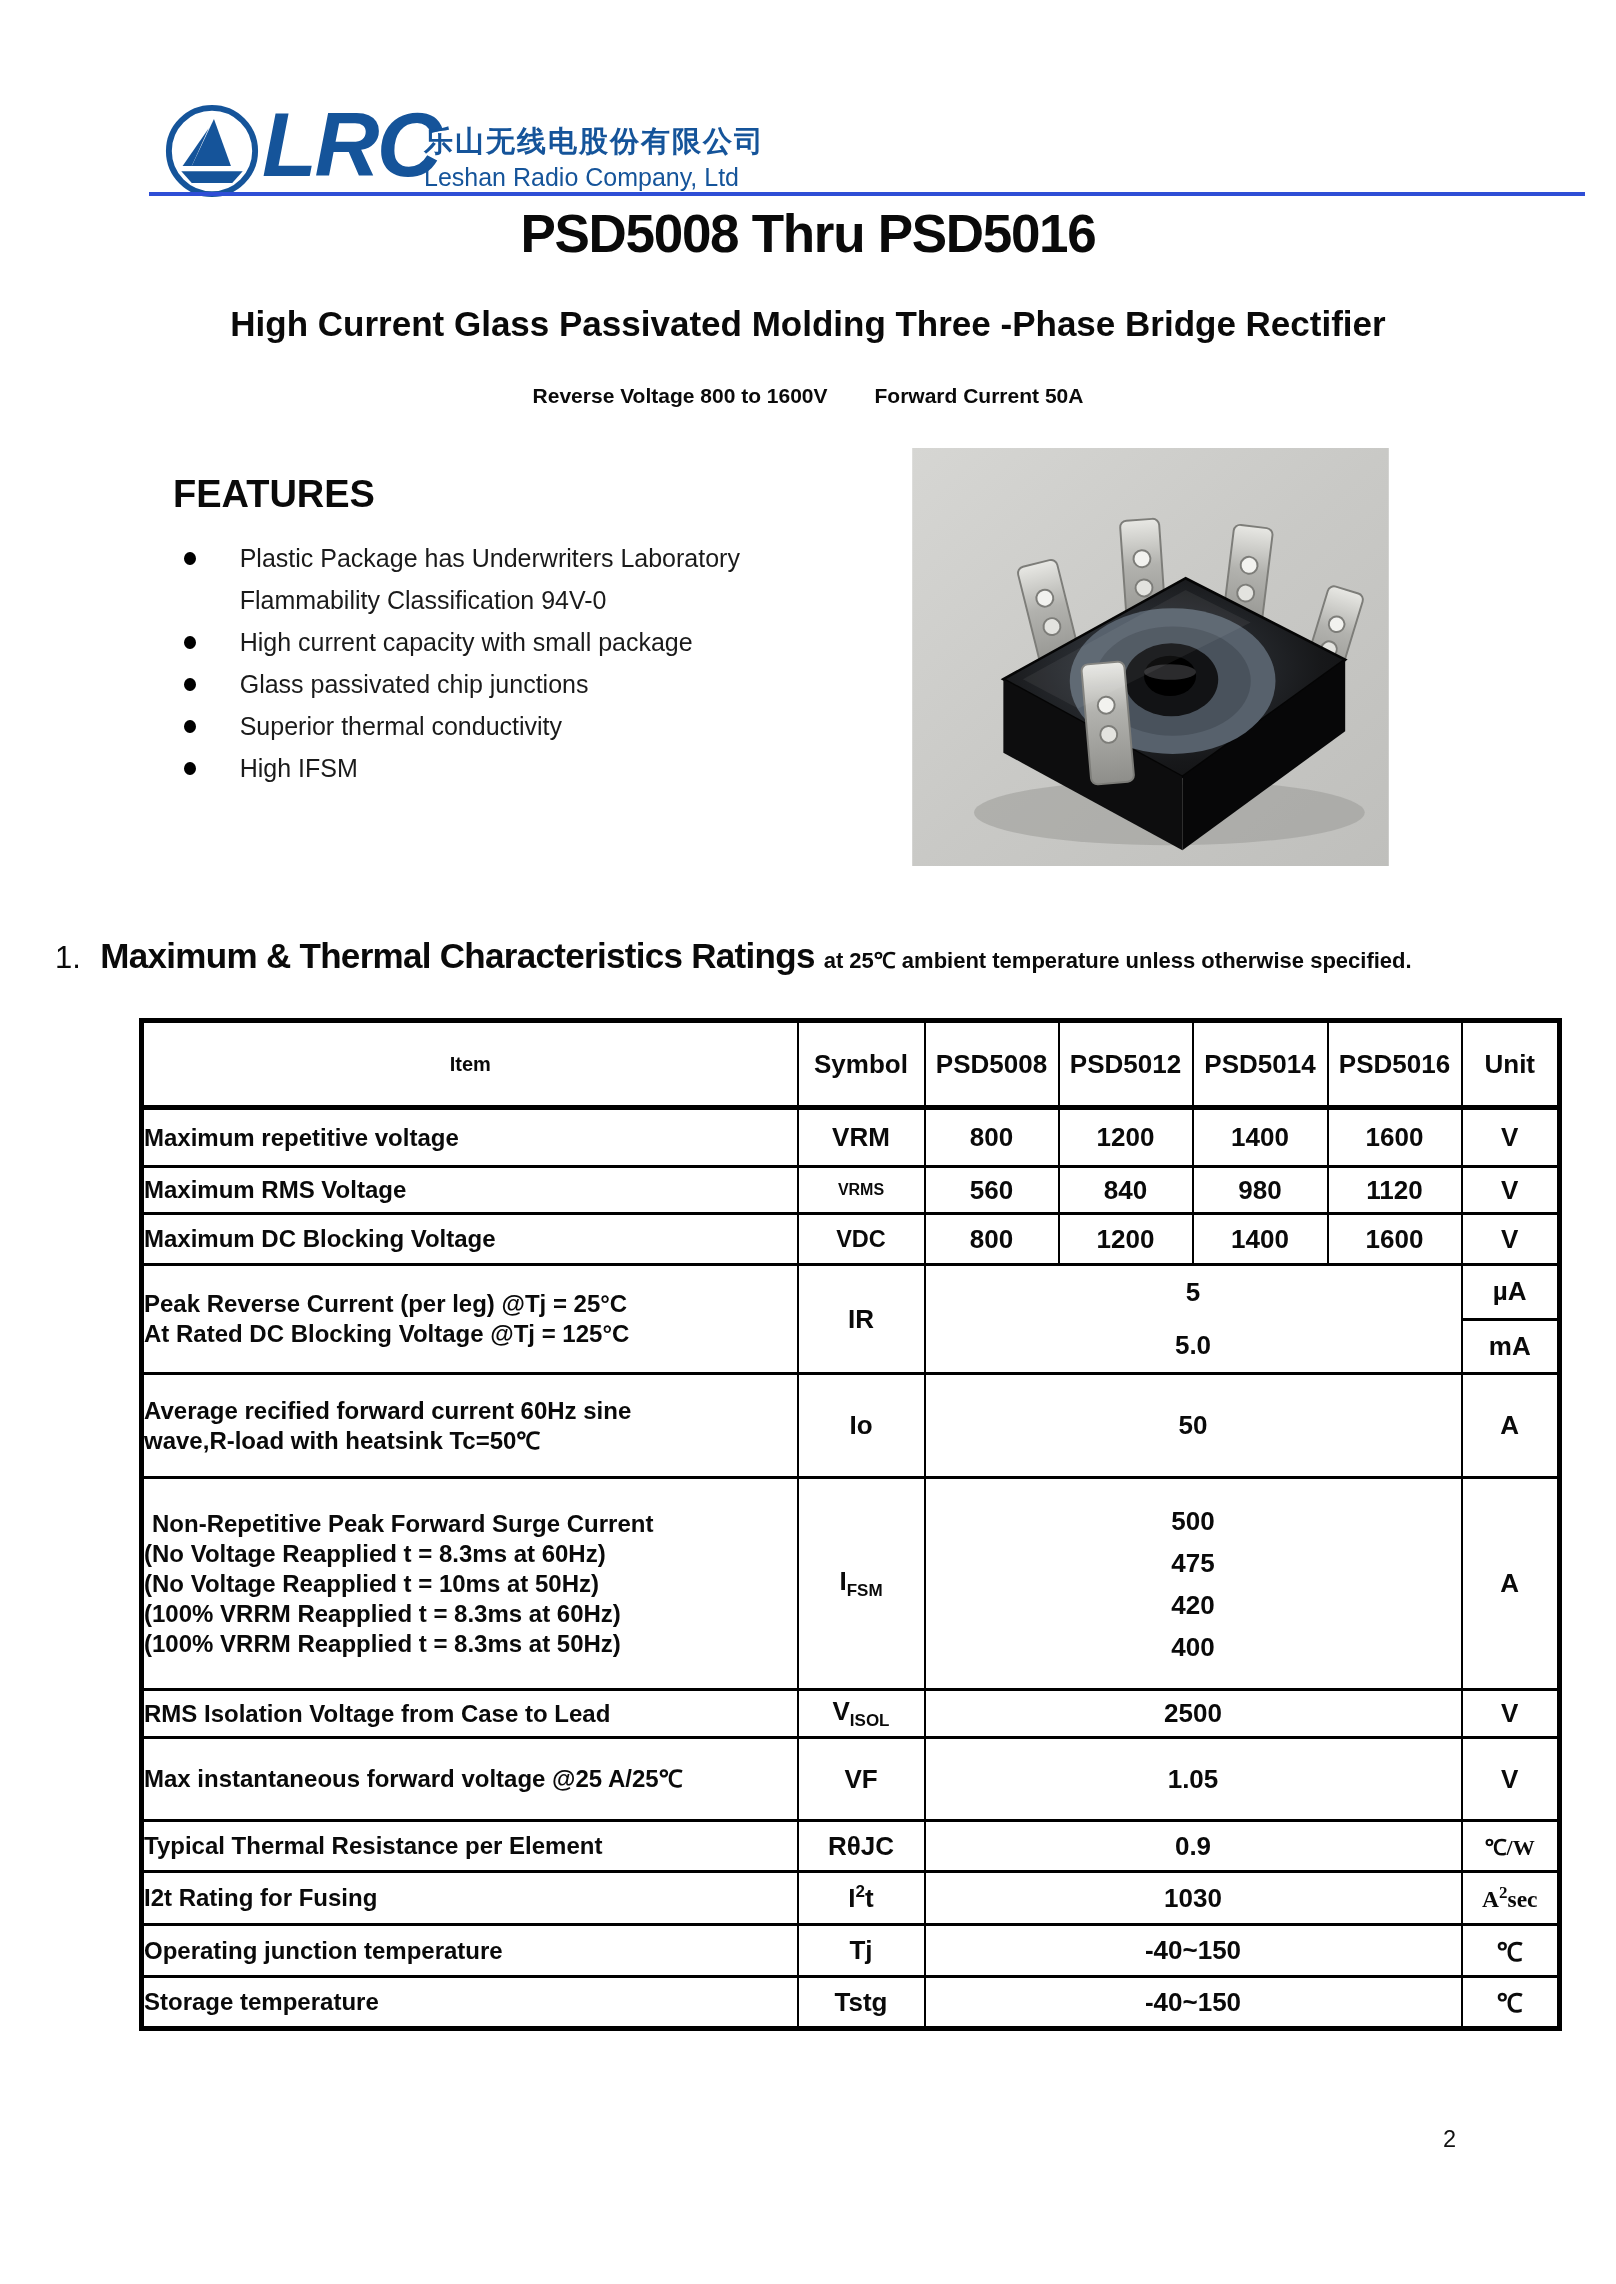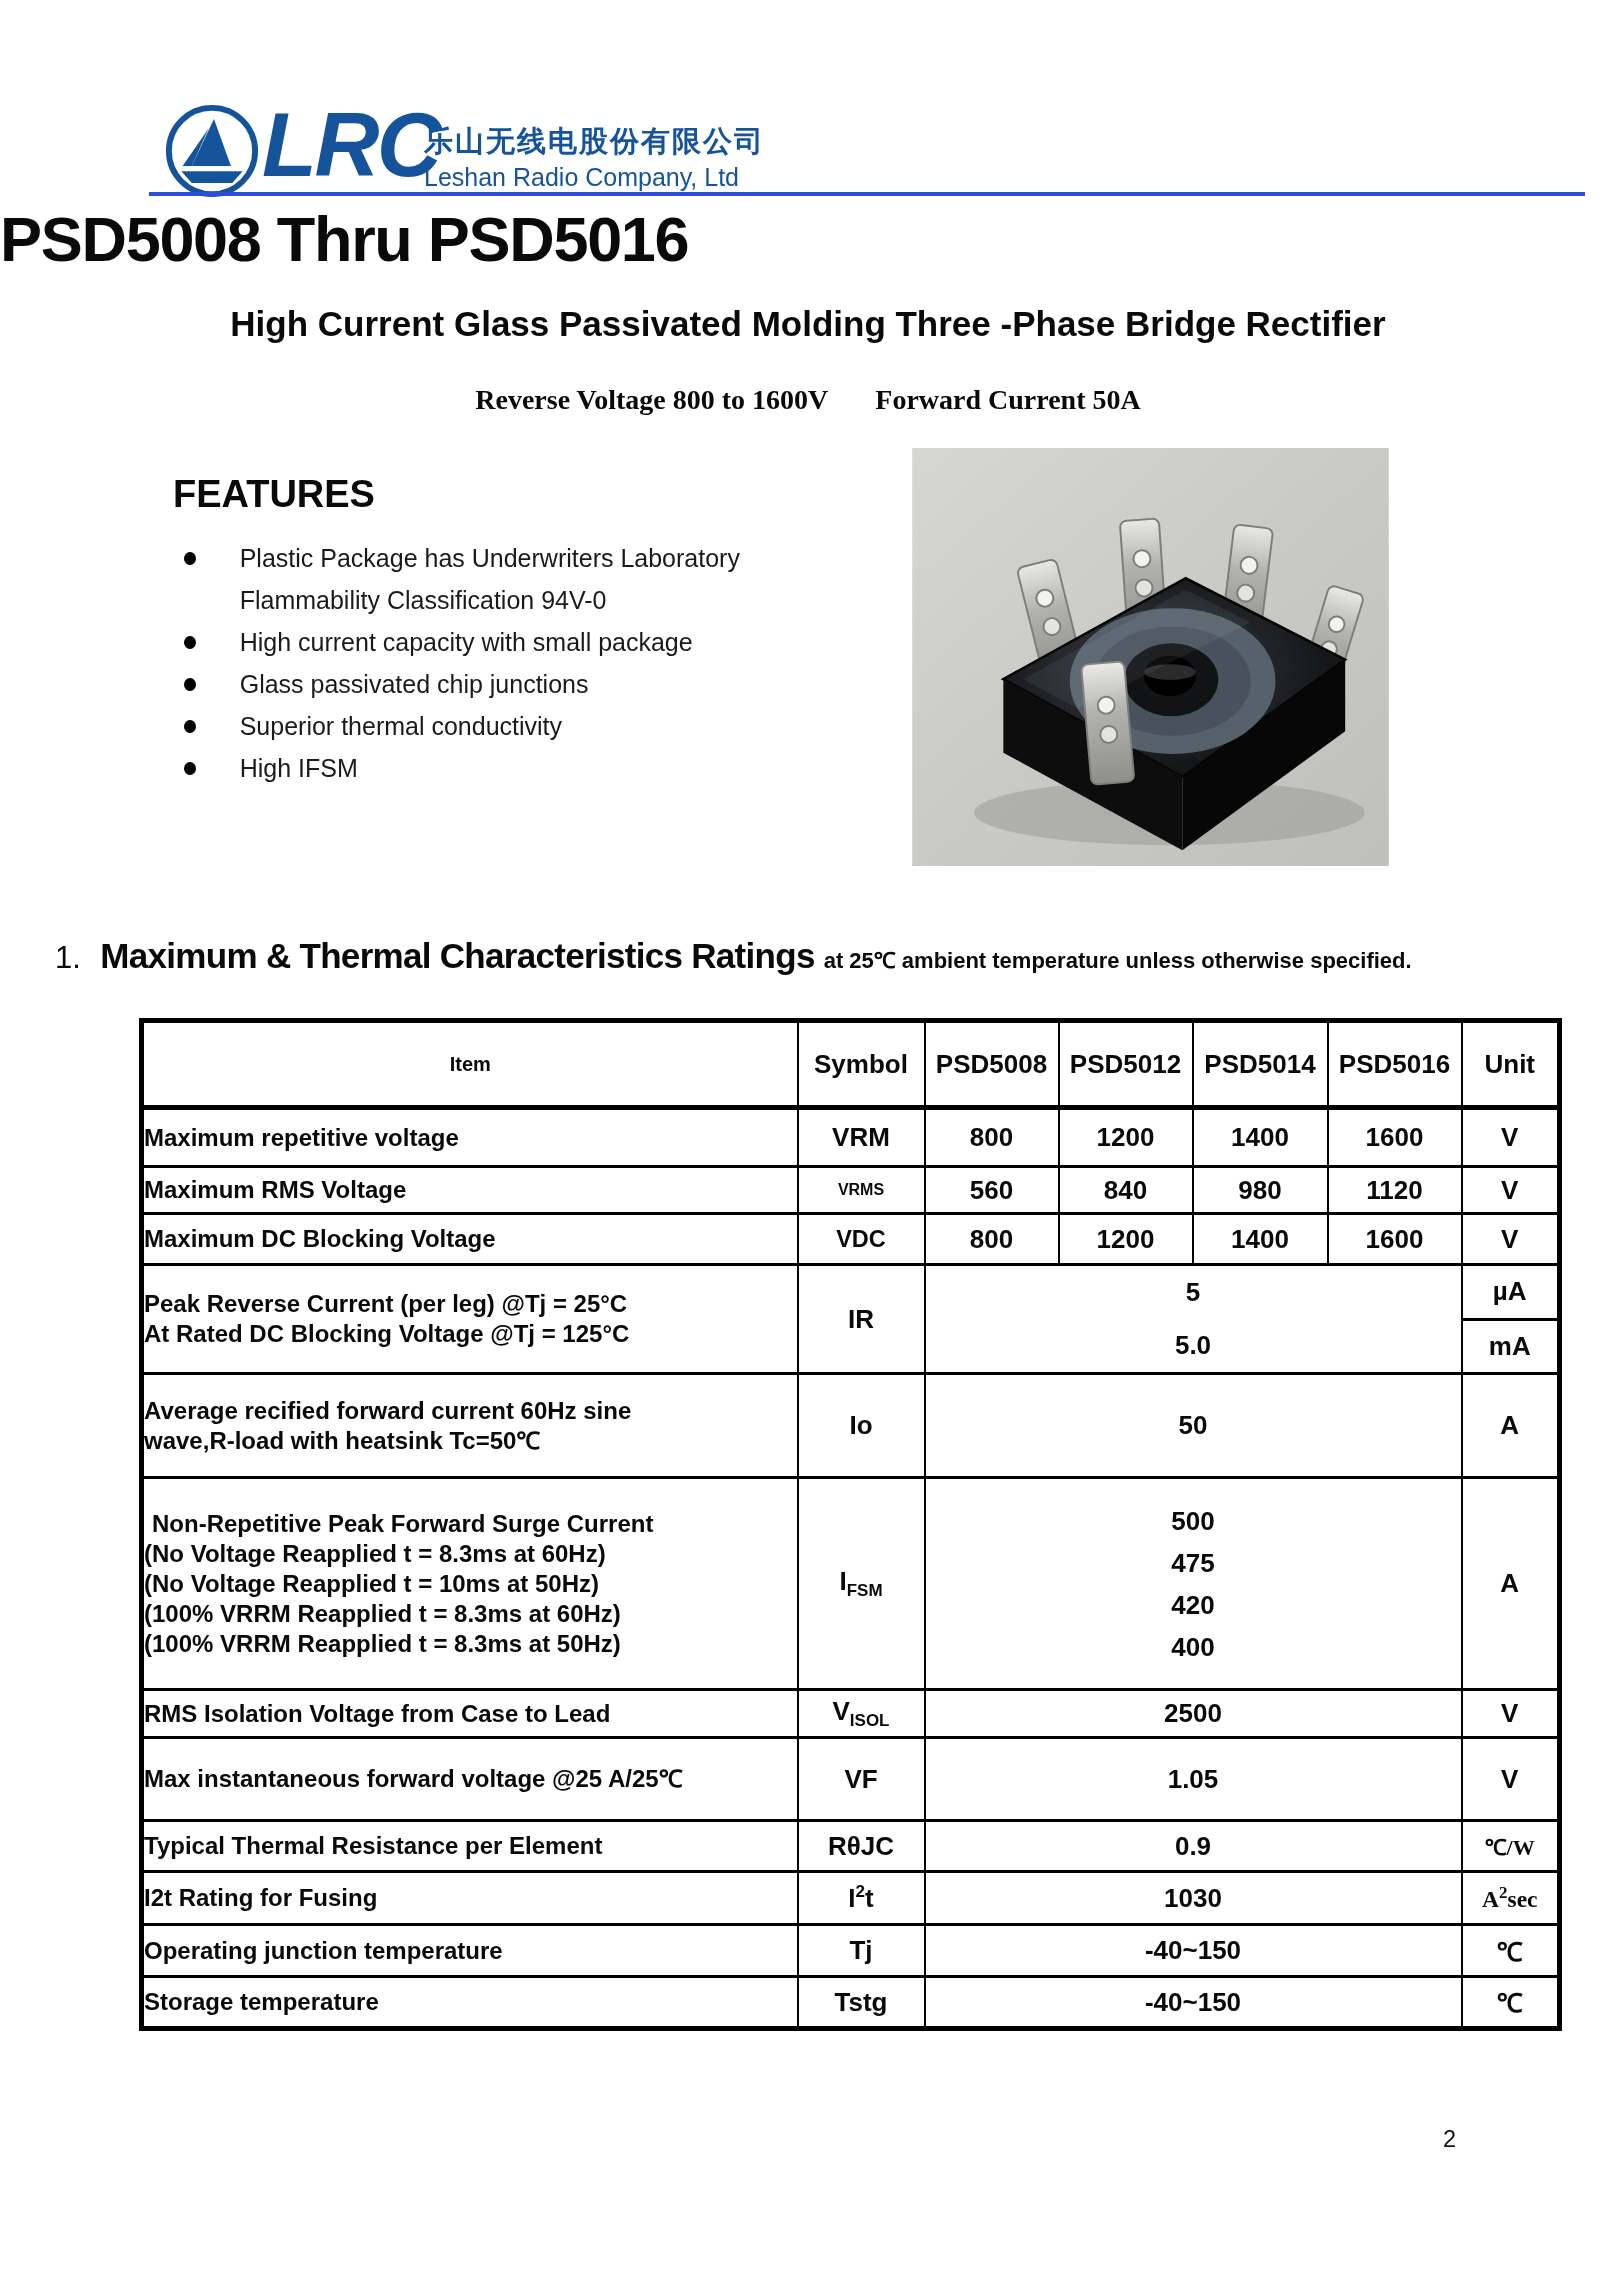--- a/index.html
+++ b/index.html
@@ -19,30 +19,30 @@
     left:424px;top:124px;font-size:29px;font-weight:bold;color:#15549a;
     font-family:"Liberation Serif",serif;letter-spacing:2px;line-height:34px;
   }
   .logo-en{
     left:424px;top:162px;font-size:25px;color:#15549a;line-height:30px;
   }
   .blue-rule{left:149px;top:192px;width:1436px;height:3.9px;}
 
   
   .doc-title{
-    left:0;top:203px;width:1616px;
-    font-size:63px;font-weight:bold;letter-spacing:-1.3px;
+    left:0;top:203px;width:1616px;text-align:center;
+    font-size:53px;font-weight:bold;letter-spacing:-1.3px;
   }
   .doc-subtitle{
     left:0;top:304px;width:1616px;text-align:center;
     font-size:35px;font-weight:bold;
   }
   .doc-ratingline{
     left:0;top:384px;width:1616px;text-align:center;
-    font-size:28px;font-weight:bold;font-family:Liberation Serif, serif;
+    font-size:21px;font-weight:bold;
   }
   .doc-ratingline .gap{display:inline-block;width:47px;}
 
   
   .features-heading{left:173px;top:473px;font-size:38px;font-weight:bold;}
   .features-list{left:184px;top:537px;width:717px;}
   .feature-item{display:flex;align-items:flex-start;}
   .feature-bullet{
     width:11.7px;height:13px;border-radius:50%;background:#000;
     margin-top:15px;flex:0 0 11.7px;

